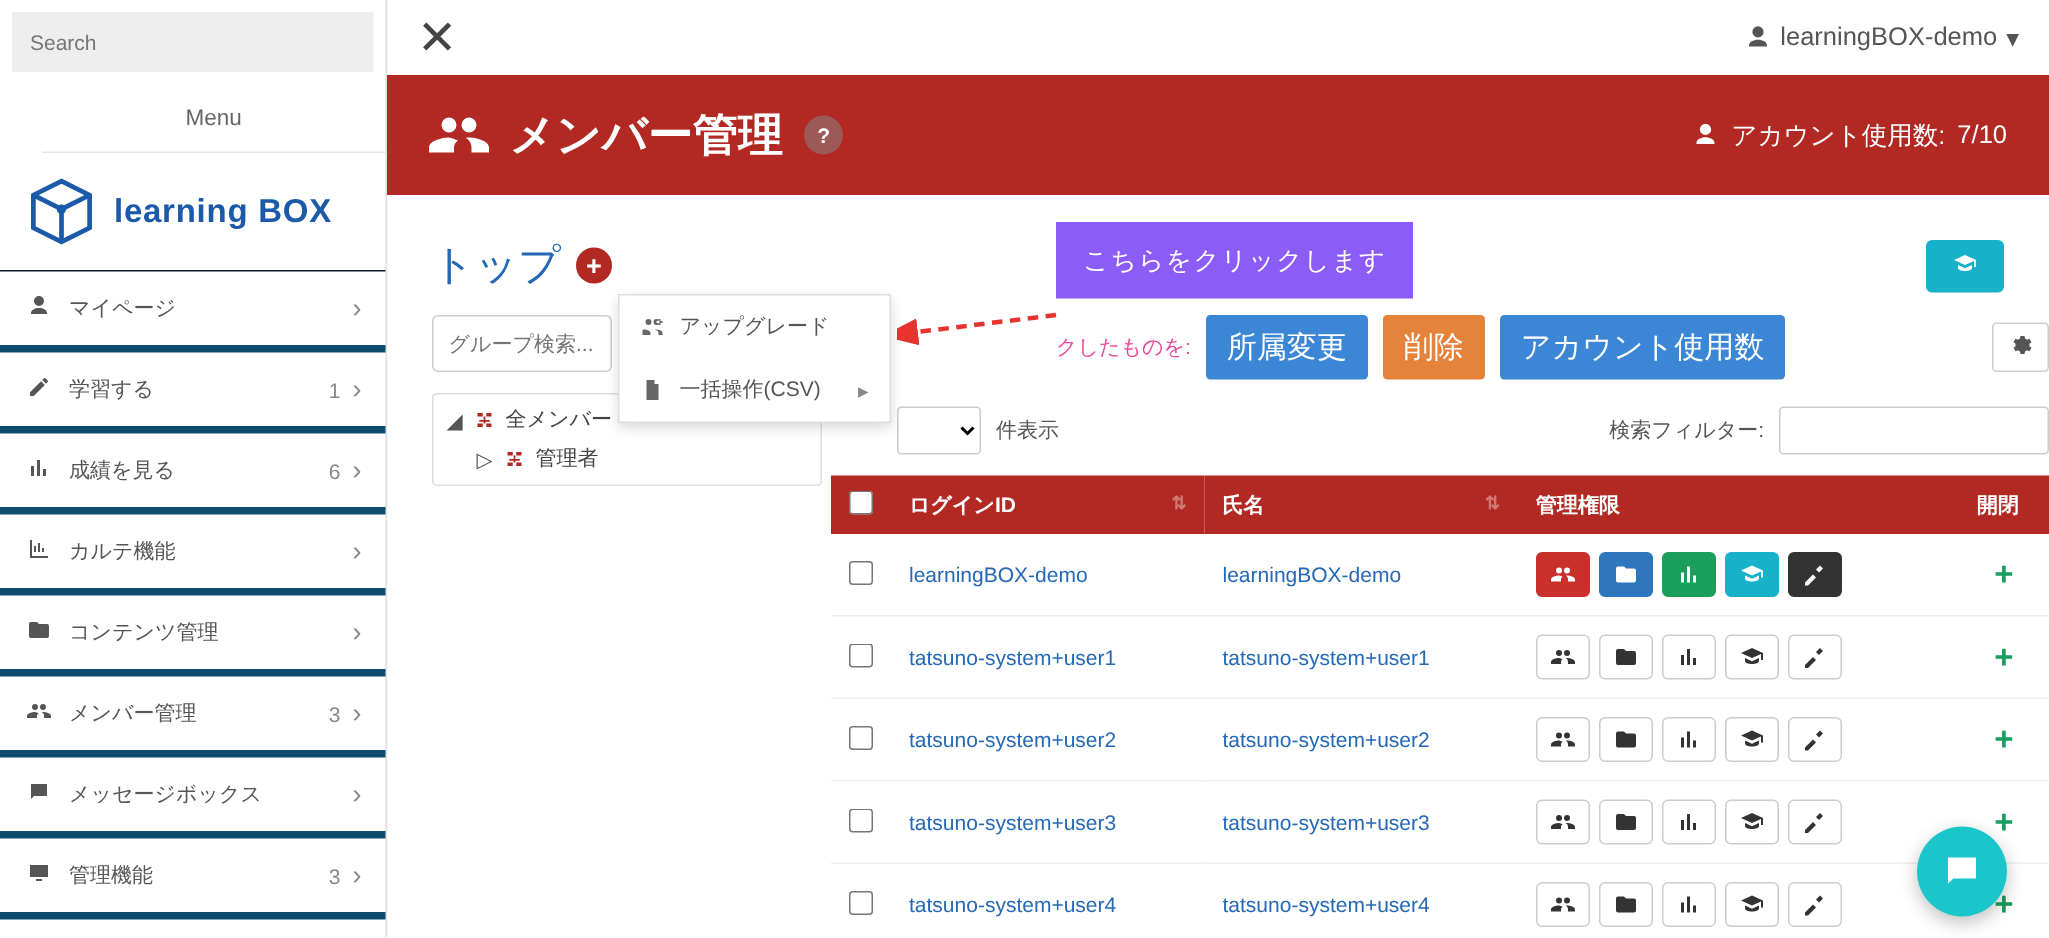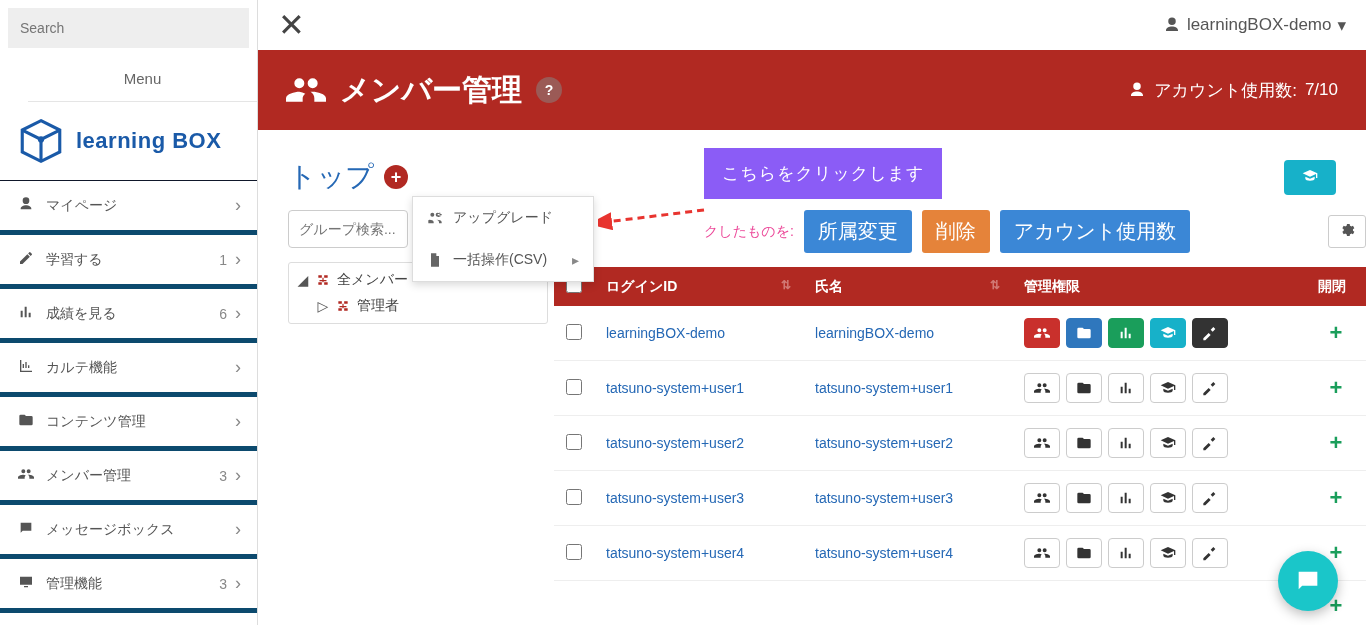--- a/index.html
+++ b/index.html
@@ -257,20 +257,26 @@
       <button class="btn btn-blue">所属変更</button>
       <button class="btn btn-orange">削除</button>
       <button class="btn btn-blue">アカウント使用数</button>
       <button class="gear-btn">
         <svg width="16" height="16" viewBox="0 0 24 24">
             <path fill="#555" d="M12 8a4 4 0 1 0 4 4 4 4 0 0 0-4-4zm9 4a7 7 0 0 0-.1-1.2l2.1-1.6-2-3.4-2.5 1a7 7 0 0 0-2-1.2L16 3h-4l-.5 2.6a7 7 0 0 0-2 1.2l-2.5-1-2 3.4 2.1 1.6A7 7 0 0 0 7 12a7 7 0 0 0 .1 1.2L5 14.8l2 3.4 2.5-1a7 7 0 0 0 2 1.2L12 21h4l.5-2.6a7 7 0 0 0 2-1.2l2.5 1 2-3.4-2.1-1.6A7 7 0 0 0 21 12z"></path>
           </svg>
       </button>
     </div>
 
+    <div class="filter-row">
+      <select class="entries-select"></select>
+      <span class="entries-label">件表示</span>
+      <span class="filter-label">検索フィルター:</span>
+      <input class="filter-input" style="">
+    </div>
 
     <table class="table">
       <thead>
         <tr>
           <th style="width:40px"><input type="checkbox" class="chk" style=""></th>
           <th><span>ログインID</span><span class="th-sort">⇅</span></th>
           <th><span>氏名</span><span class="th-sort">⇅</span></th>
           <th>管理権限</th>
           <th style="width:60px">開閉</th>
         </tr>

